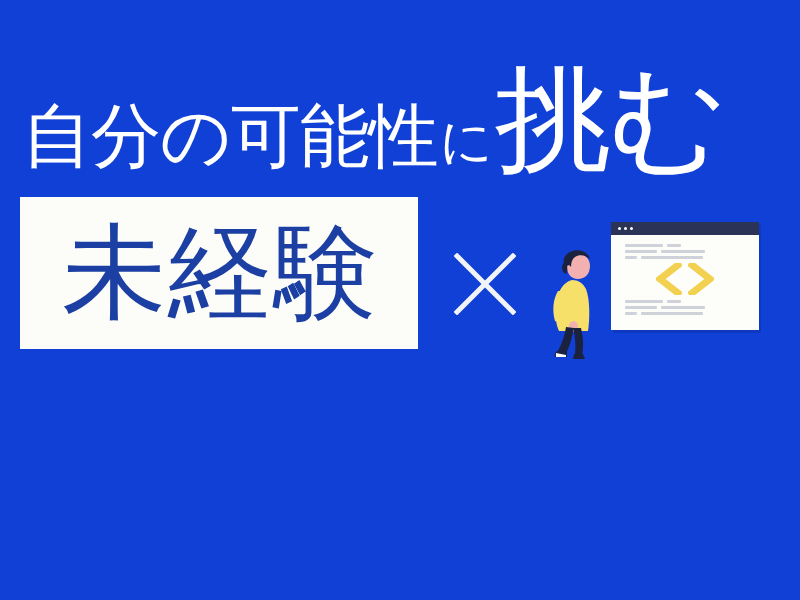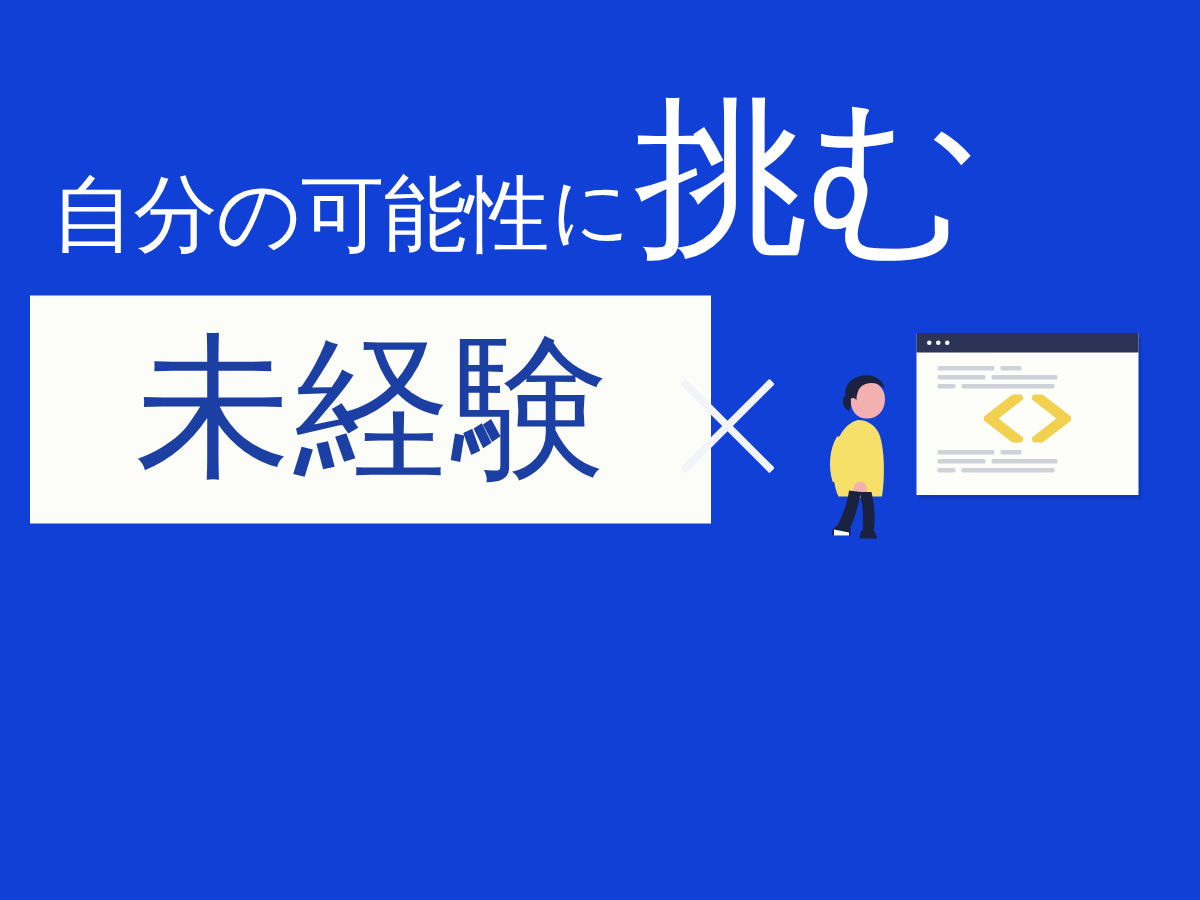--- a/index.html
+++ b/index.html
@@ -29,23 +29,22 @@
     height: 120px;
     color: #ffffff;
     white-space: nowrap;
     font-family: "Liberation Serif", "DejaVu Serif", serif;
     display: flex;
     align-items: flex-end;
     line-height: 1;
     letter-spacing: 0px;
   }
   #headline .hl-a {
-    font-size: 56px;
+    font-size: 70px;
     letter-spacing: -1px;
-    margin-left: 12px;
   }
   #headline .hl-b {
     font-size: 52px;
     padding: 0 2px 4px 2px;
   }
   #headline .hl-c {
     font-size: 116px;
     letter-spacing: -2px;
     margin-bottom: -6px;
   }
@@ -61,21 +60,21 @@
   .plaque-label {
     color: #1b3fa2;
     font-family: "Liberation Serif", "DejaVu Serif", serif;
     white-space: nowrap;
     line-height: 1;
   }
 
   #plaque-experience {
     left: 20px;
     top: 197px;
-    width: 454px;
+    width: 398px;
     height: 152px;
     justify-content: center;
   }
   #plaque-experience .plaque-label {
     font-size: 104px;
     letter-spacing: 2px;
     margin-left: 4px;
   }
 
   #plaque-role {

